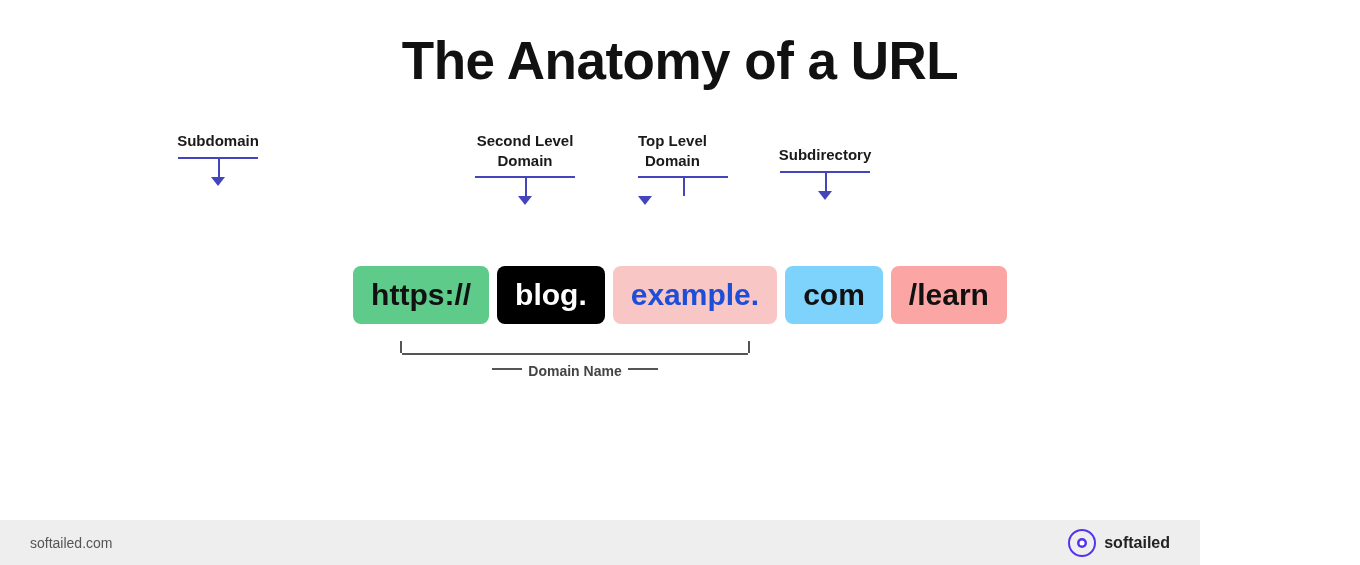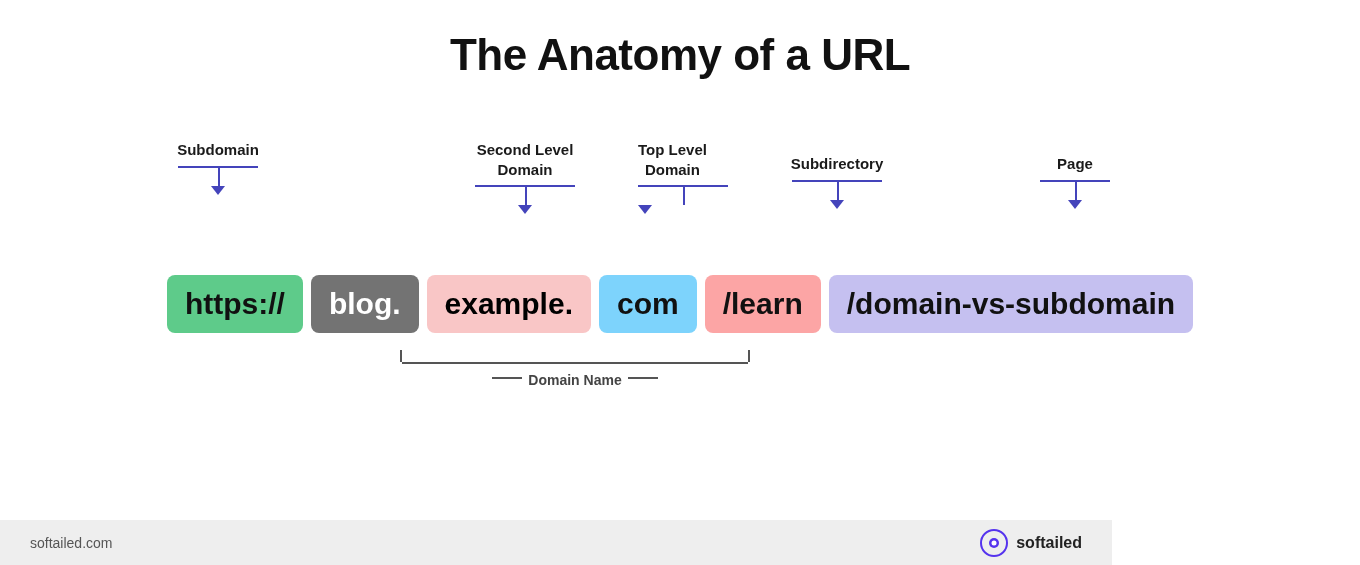--- a/index.html
+++ b/index.html
@@ -15,24 +15,24 @@
       width: 1360px;
       height: 520px;
       background: #ffffff;
       display: flex;
       flex-direction: column;
       align-items: center;
       padding-top: 30px;
     }
 
     .title {
-      font-size: 44px;
+      font-size: 53px;
       font-weight: 800;
       color: #111111;
-      margin-bottom: 60px;
+      margin-bottom: 40px;
       letter-spacing: -0.5px;
     }
 
     
     .url-row {
       display: flex;
       align-items: center;
       justify-content: center;
       margin-top: 0;
     }
@@ -58,21 +58,21 @@
 
     .brace-label {
       font-size: 14px;
       font-weight: 600;
       color: #444;
       margin-top: 4px;
     }
 
     
     .footer {
-      width: 1112px;
+      width: 1200px;
       height: 45px;
       background: #eeeeee;
       display: flex;
       align-items: center;
       justify-content: space-between;
       padding: 0 30px;
       position: absolute;
       bottom: 0;
     }
 
@@ -172,56 +172,45 @@
     <div class="label-arrow" style="left: 508px; top: 0; width: 90px; align-items:flex-start;">
       <span class="lbl" style="white-space:pre-line; text-align:center;">Top Level
 Domain</span>
       <div style="position:relative; width:90px; height:20px; margin-top:6px;">
         <div class="hconn" style="left:0; right:0; top:0; width:100%;"></div>
         <div class="vconn" style="left:50%; top:0; height:20px;"></div>
       </div>
       <div class="arrow-tip"></div>
     </div>
 
-    <div class="label-arrow" style="left: 650px; top: 14px; width: 90px; align-items:center;margin-left:12px;">
+    <div class="label-arrow" style="left: 650px; top: 14px; width: 90px; align-items:center;">
       <span class="lbl">Subdirectory</span>
       <div style="position:relative; width:90px; height:20px; margin-top:6px;">
         <div class="hconn" style="left:0; right:0; top:0; width:100%;"></div>
         <div class="vconn" style="left:50%; top:0; height:20px;"></div>
       </div>
       <div class="arrow-tip"></div>
     </div>
 
-    <div class="label-arrow" style="left: 910px; top: 14px; width: 70px; align-items:center;">
-      <span class="lbl">Page</span>
-      <div style="position:relative; width:70px; height:20px; margin-top:6px;">
-        <div class="hconn" style="left:0; right:0; top:0; width:100%;"></div>
-        <div class="vconn" style="left:50%; top:0; height:20px;"></div>
-      </div>
-      <div class="arrow-tip"></div>
-    </div>
 
     <div class="url-row" style="position:absolute; top:135px; left:0; right:0; justify-content:center; gap:8px;">
       <div class="url-segment seg-https" style="background-color: rgb(94, 203, 138); color: rgb(17, 17, 17);">
         <span>https://</span>
       </div>
-      <div class="url-segment seg-blog" style="background-color: #737373; color: rgb(255, 255, 255);">
+      <div class="url-segment seg-blog" style="background-color: #000000; color: rgb(255, 255, 255);">
         <span>blog.</span>
       </div>
-      <div class="url-segment seg-example" style="background-color: rgb(249, 198, 198); color: #000000; justify-content: flex-end;">
+      <div class="url-segment seg-example" style="background-color: rgb(249, 198, 198); color: #1d4ed8; justify-content: flex-end;">
         <span>example.</span>
       </div>
       <div class="url-segment seg-com" style="background-color: #7dd3fc; color: rgb(17, 17, 17);">
         <span>com</span>
       </div>
       <div class="url-segment seg-learn" style="background-color: #fca5a5; color: rgb(17, 17, 17);">
         <span>/learn</span>
-      </div>
-      <div class="url-segment seg-domain-vs" style="background-color: rgb(197, 192, 240); color: rgb(17, 17, 17);">
-        <span>/domain-vs-subdomain</span>
       </div>
     </div>
 
     <div style="position:absolute; top:210px; left:270px; width:350px; display:flex; flex-direction:column; align-items:center;">
 
       <div style="display:flex; align-items:flex-start; width:100%;">
 
         <div style="width:2px; height:12px; background:#555; flex-shrink:0;"></div>
 
         <div style="flex:1; height:2px; background:#555; margin-top:12px;"></div>

